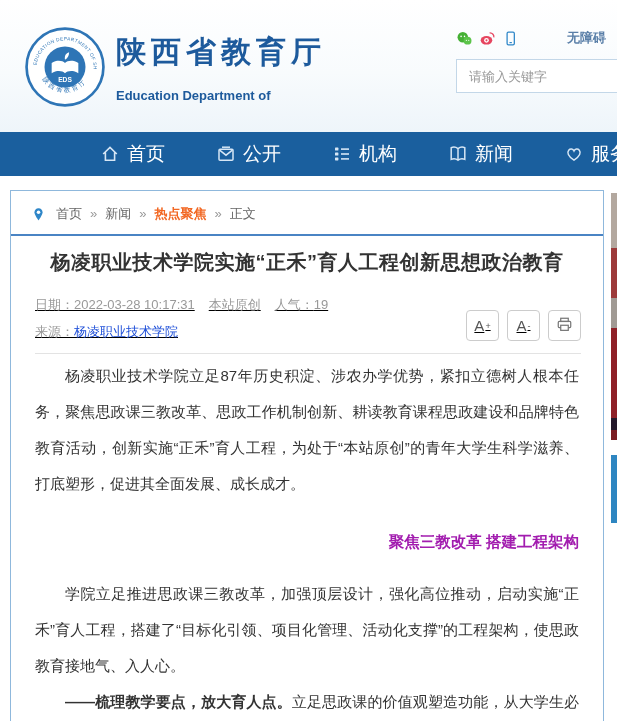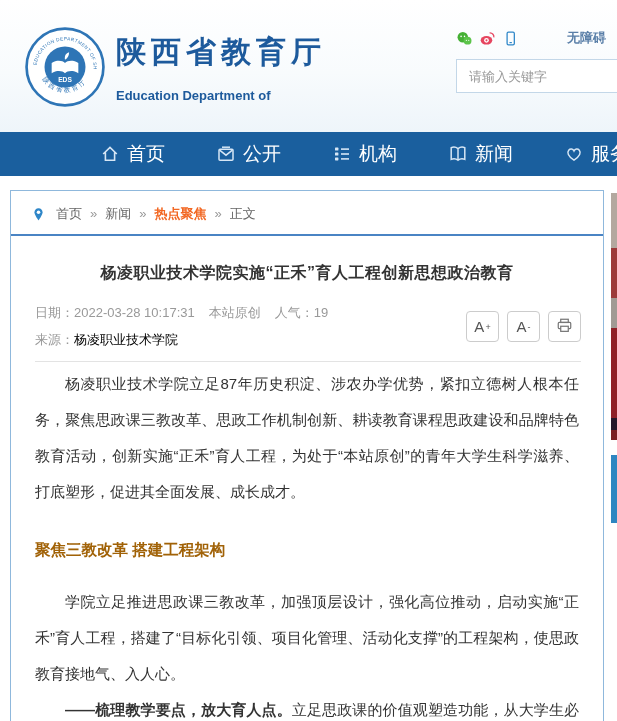--- a/index.html
+++ b/index.html
@@ -37,42 +37,42 @@
   .content-box { position:absolute; left:10px; top:190px; width:594px; height:545px;
     background:#fff; border:1px solid #8fb8dc; }
   .breadcrumb { display:flex; align-items:center; padding:14px 18px 11px 20px;
     border-bottom:2px solid #4a84c4; font-size:13px; color:#666; }
   .breadcrumb .icon { display:inline-flex; margin-right:10px; }
   .bc-item { color:#666; text-decoration:none; }
   a.bc-item { cursor:pointer; }
   .bc-item.hl { color:#f26722; font-weight:bold; }
   .bc-sep { margin:0 8px; color:#999; }
 
-  .article-title { text-align:center; font-size:16px; font-weight:bold; color:#333;
-    margin:27px 30px 20px; letter-spacing:0.5px; }
-
-  .meta-row { display:flex; justify-content:space-between; align-items:center;
-    padding:0 22px 0 24px; }
+  .article-title { text-align:center; font-size:20px; font-weight:bold; color:#333;
+    margin:13px 30px 20px; letter-spacing:0.5px; }
+
+  .meta-row { display:flex; justify-content:space-between; align-items:flex-end;
+    padding:0 22px 0 24px;text-decoration:underline; }
   .meta-left { font-size:13px; color:#999; }
   .meta-line2 { margin-top:9px; }
   .meta-left .gap { margin-left:14px; }
-  .source-link { color:#000000; text-decoration:none; cursor:pointer; }
+  .source-link { color:#1d4ed8; text-decoration:none; cursor:pointer; }
   .tools { display:flex; }
   .tool-btn { width:33px; height:31px; margin-left:8px; background:#fff;
     border:1px solid #ccc; border-radius:4px; color:#555; font-size:15px;
     display:inline-flex; align-items:center; justify-content:center; cursor:pointer;
     font-family:"Liberation Sans",sans-serif; }
   .tool-btn sup { font-size:9px; margin-left:1px; }
   .meta-divider { border-top:1px solid #e3e3e3; margin:12px 22px 0 24px; }
 
   .article-body { padding:4px 24px 0; font-size:15px; color:#333; line-height:36px;
     text-align:justify; }
   .para { text-indent:2em; margin:0; }
   .para b { font-weight:bold; }
-  .sec-heading { text-align:left; text-indent:0; color:#a16207; font-weight:bold;
+  .sec-heading { text-align:right; text-indent:0; color:#a21caf; font-weight:bold;
     font-size:15.5px; margin:22px 0 16px; }
 
   
   .sliver { position:absolute; right:0; top:193px; width:6px; cursor:pointer; }
   .sliver div { width:6px; }
 </style>
 </head>
 <body>
 
 <div class="page">

